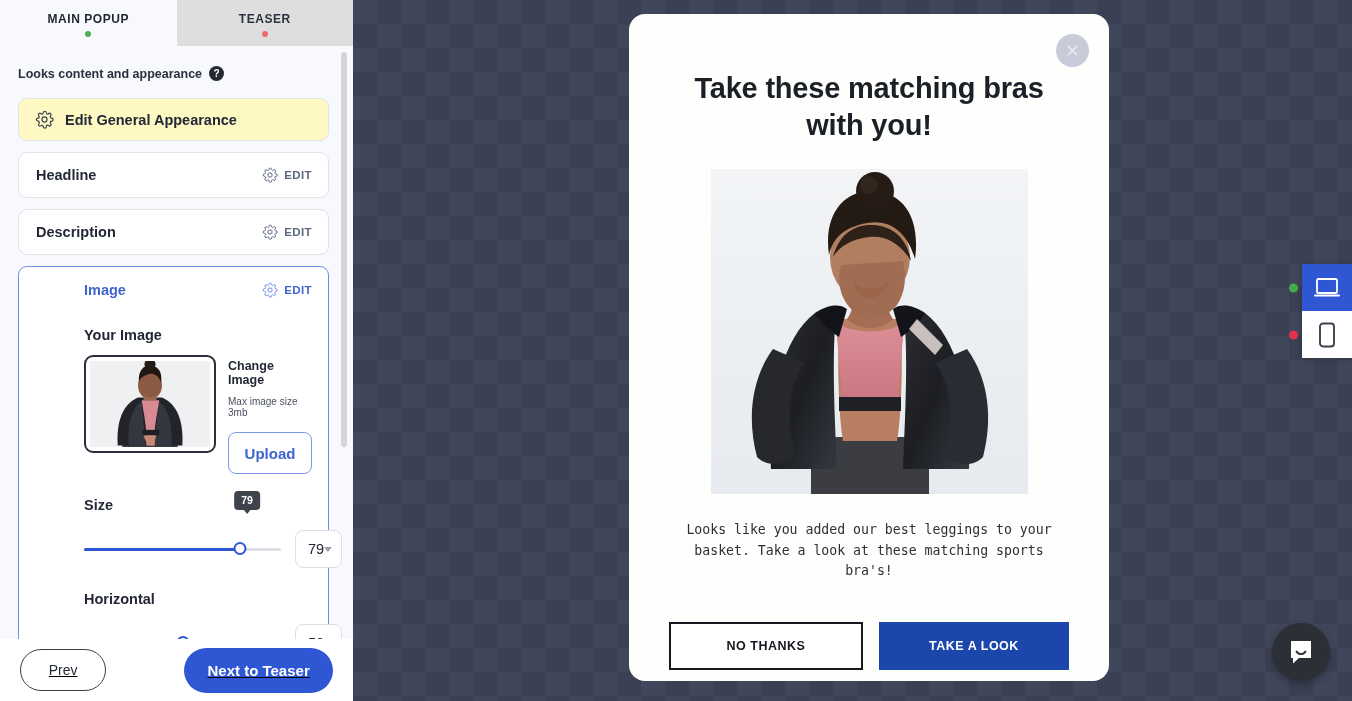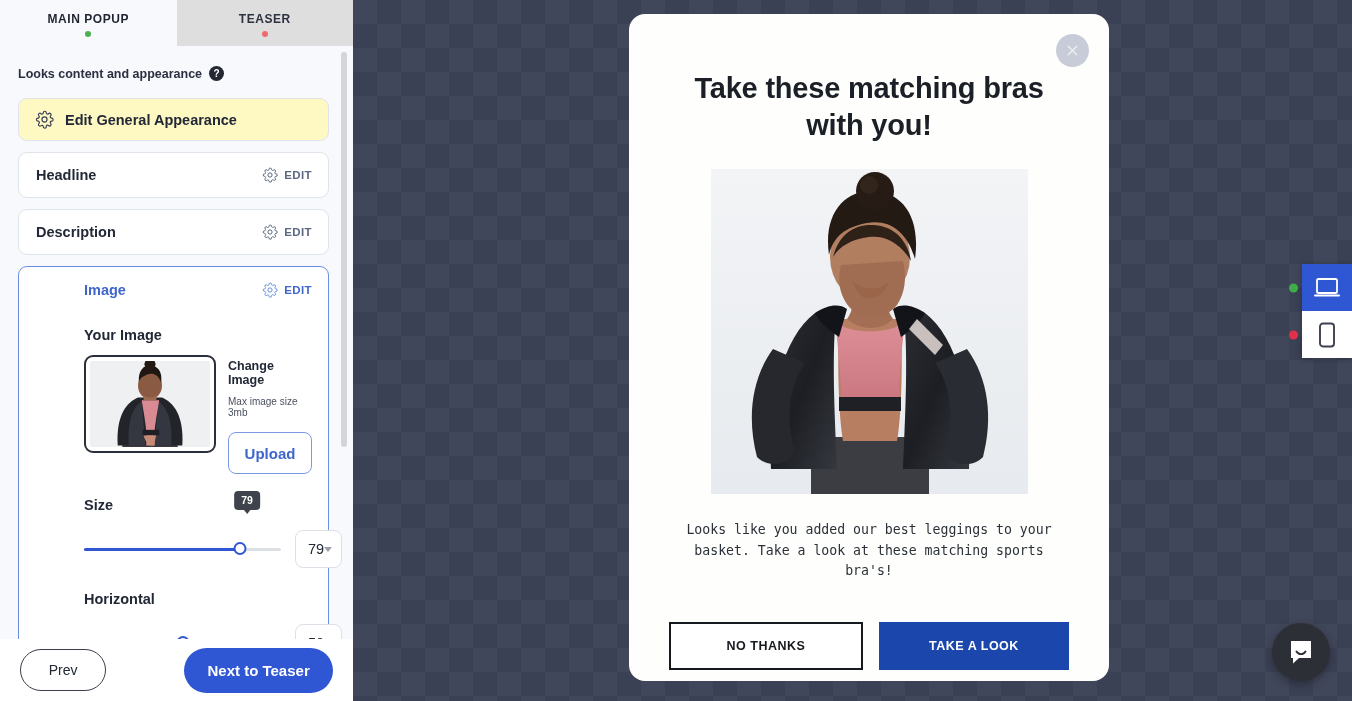--- a/index.html
+++ b/index.html
@@ -203,20 +203,21 @@
     cursor: grab;
   }
 
   
   .editor-footer {
     flex: 0 0 62px; height: 62px;
     background: #ffffff;
     display: flex; align-items: center;
     padding: 0 20px; gap: 10px;
     box-sizing: border-box;
+    text-decoration: underline;
   }
   .btn-prev {
     width: 92px; height: 42px;
     border: 1px solid #3a3f4b; border-radius: 21px;
     background: #fff; color: #222836;
     font-size: 14px; font-weight: 400;
     display: flex; align-items: center; justify-content: center;
     cursor: pointer; box-sizing: border-box;
   }
   .btn-next {

